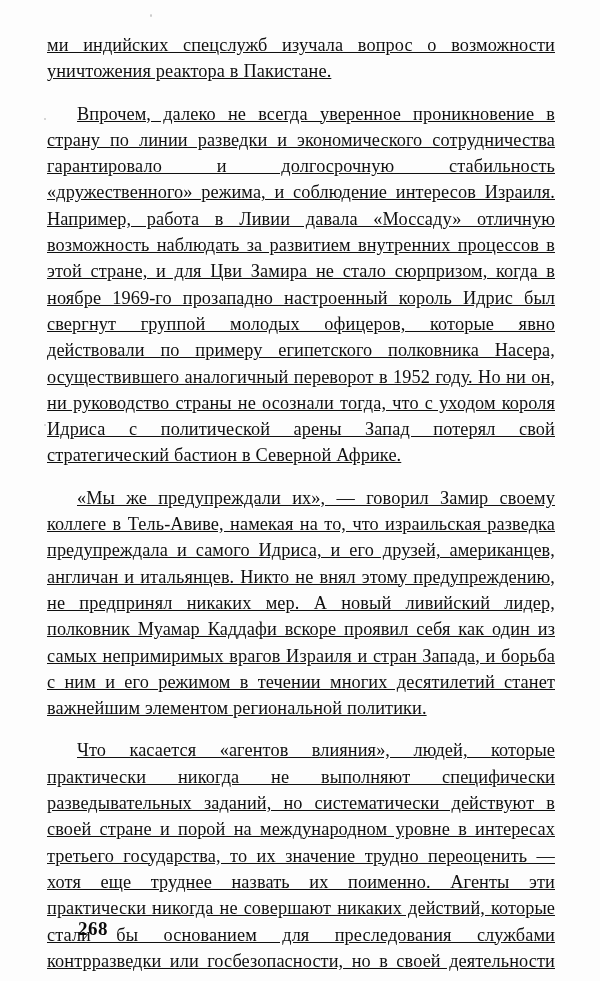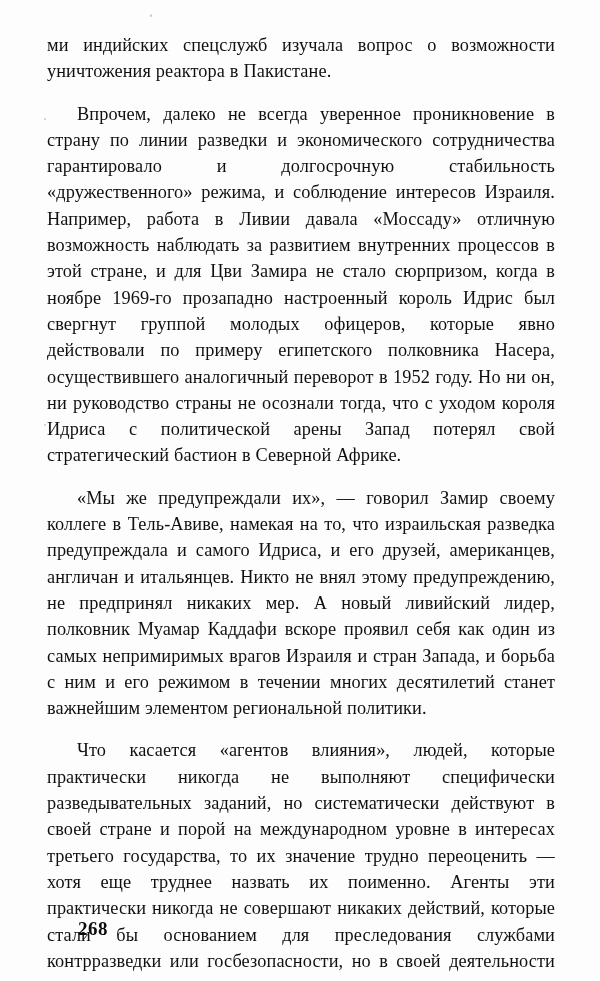--- a/index.html
+++ b/index.html
@@ -31,20 +31,21 @@
   }
   .para {
     margin: 0 0 0 0;
     font-size: 18.3px;
     line-height: 26.3px;
     text-align: justify;
     text-justify: inter-word;
     letter-spacing: 0.1px;
     word-spacing: 0.2px;
     color: #101010;
+    text-decoration: underline;
   }
   .para + .para {
     margin-top: 16px;
   }
   .para.indent {
     text-indent: 30px;
   }
   .page-number {
     position: absolute;
     left: 78px;

